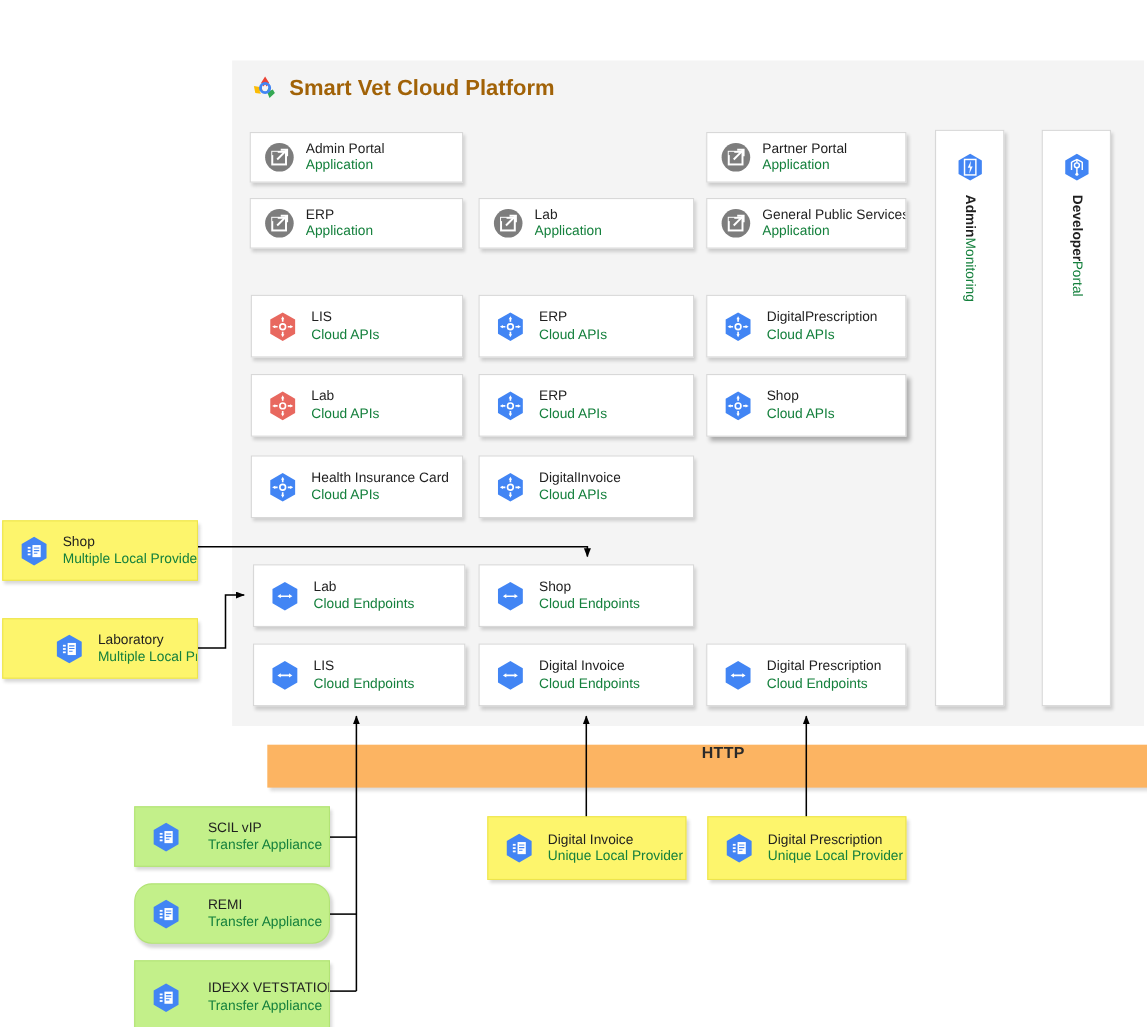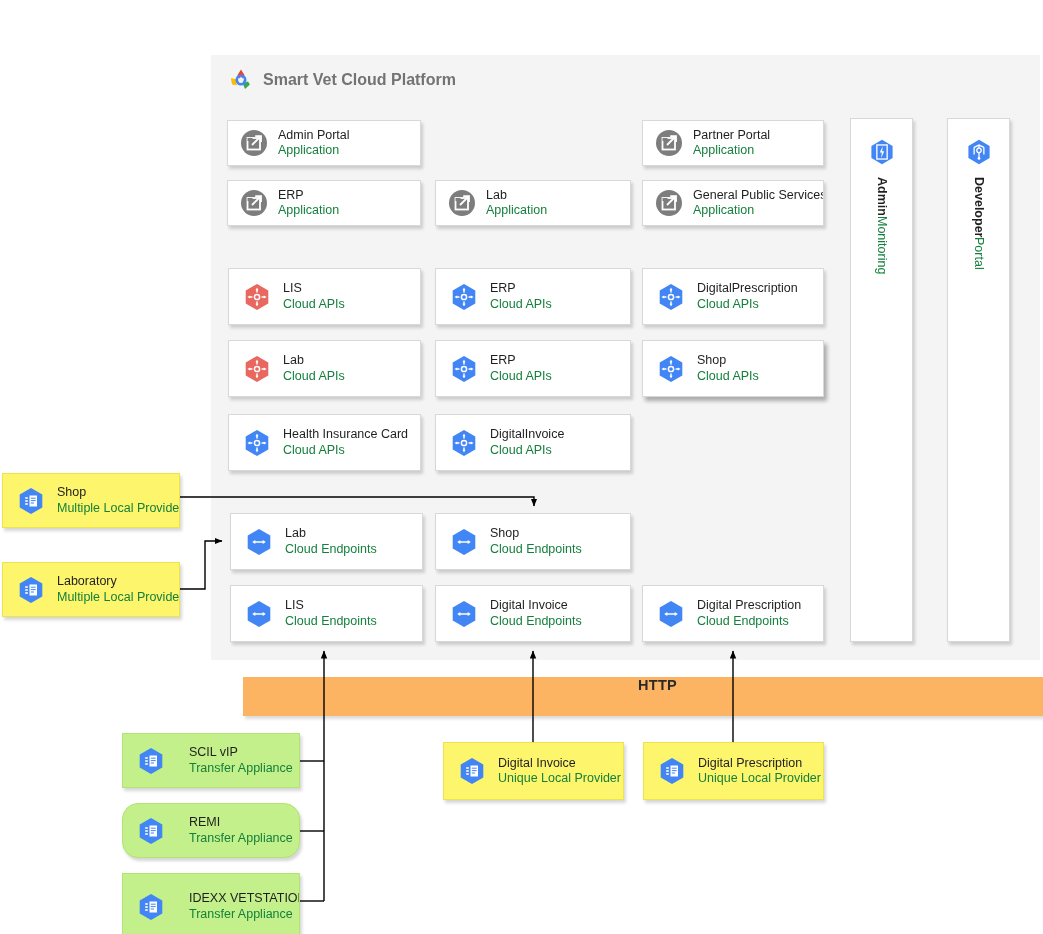--- a/index.html
+++ b/index.html
@@ -45,23 +45,23 @@
     width: 829px; height: 605px;
     background: #f4f4f4;
   }
   #platform-header {
     left: 229px; top: 68px;
     display: flex;
     align-items: center;
     gap: 10px;
   }
   #platform-header .platform-title {
-    font-size: 16px;
+    font-size: 20px;
     font-weight: bold;
-    color: #737373;
+    color: #a16207;
     white-space: nowrap;
   }
 
   
   .node {
     background: #ffffff;
     border: 1px solid #d8d8d8;
     box-shadow: 2px 3px 3px rgba(0,0,0,0.16);
     display: flex;
     align-items: center;
@@ -552,21 +552,21 @@
           <path d="M15.8 13.2 H20.7 M15.8 15.6 H20.7 M15.8 18 H19"></path>
         </g>
       </svg>
     </span>
     <span class="labels">
       <span class="lbl-main">Shop</span>
       <span class="lbl-sub">Multiple Local Provider</span>
     </span>
   </div>
 
-  <div class="abs node yellow" style="left:2px;top:562px;width:178px;height:55px;">
+  <div class="abs node yellow" style="left:2px;top:562px;width:178px;height:55px;padding-left:32px;">
     <span class="icon-wrap">
       <svg width="32" height="32" viewBox="0 0 32 32">
         <polygon points="16,3 27.3,9.5 27.3,22.5 16,29 4.7,22.5 4.7,9.5" fill="#4285f4"></polygon>
         <rect x="14.5" y="10.5" width="7.5" height="11" fill="#ffffff"></rect>
         <g fill="#ffffff">
           <rect x="10.2" y="12.2" width="2.6" height="1.6"></rect>
           <rect x="10.2" y="15.2" width="2.6" height="1.6"></rect>
           <rect x="10.2" y="18.2" width="2.6" height="1.6"></rect>
         </g>
         <g stroke="#4285f4" stroke-width="1">

